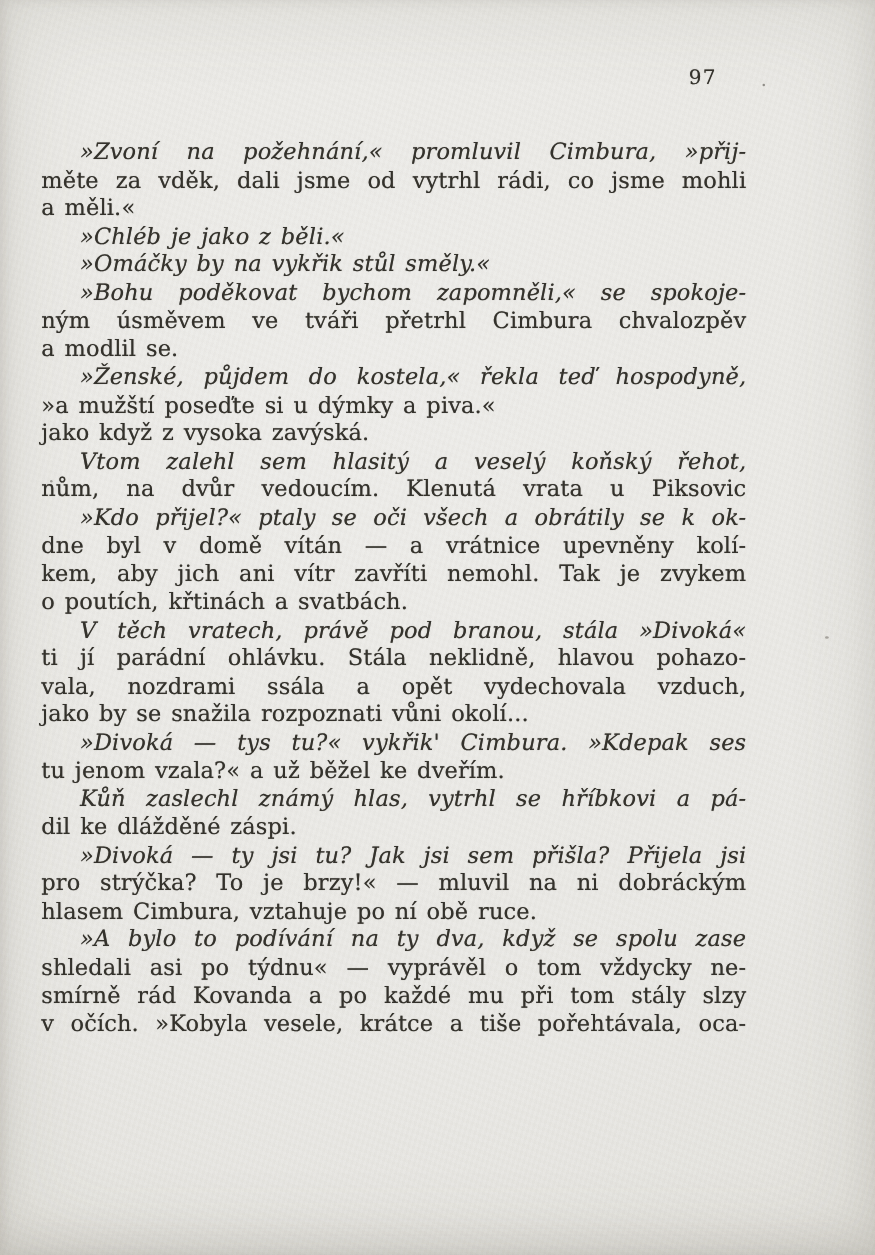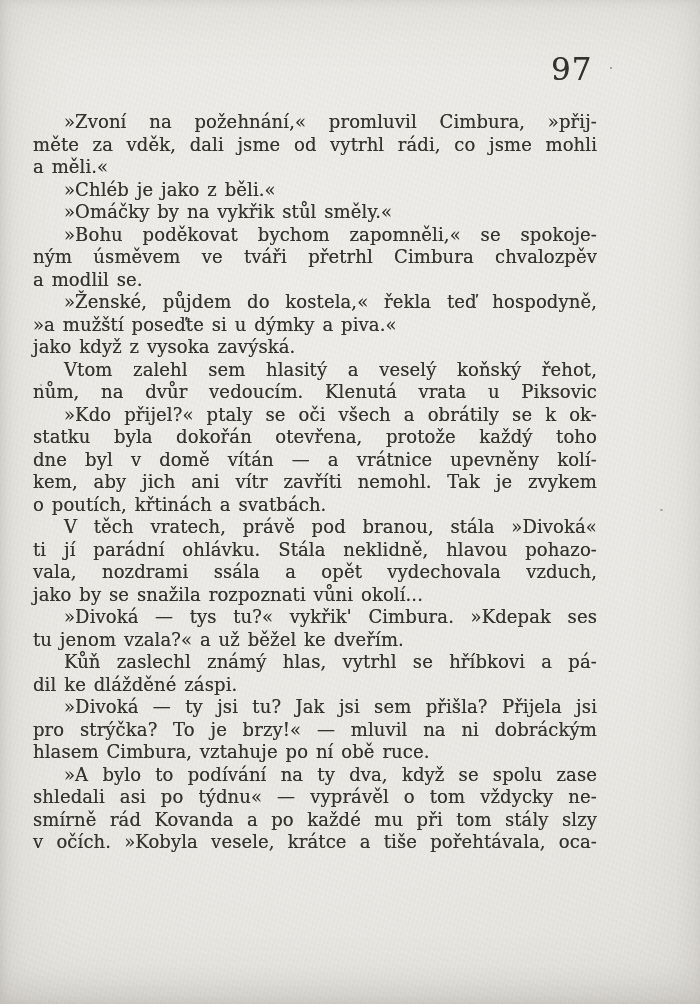--- a/index.html
+++ b/index.html
@@ -29,21 +29,21 @@
         var(--paper-light) 0%, var(--paper) 52%, var(--paper-edge) 100%);
     box-shadow:
       inset 0 0 70px rgba(115,110,95,0.16),
       inset 0 -14px 26px rgba(115,110,95,0.12),
       inset 3px 0 8px rgba(115,110,95,0.10);
   }
   .page-number {
     position: absolute;
     left: 551px;
     top: 54px;
-    font-size: 31px;
+    font-size: 16px;
     line-height: 1;
     color: var(--ink);
     letter-spacing: 1px;
     text-shadow: 0 0 0.6px rgba(50,48,42,0.65);
   }
   .text-block {
     position: absolute;
     left: 33px;
     top: 111px;
     width: 564px;
@@ -57,21 +57,21 @@
     height: 22.5px;
     white-space: normal;
     word-spacing: 2px;
     overflow: visible;
   }
   .line.justify {
     text-align: justify;
     text-align-last: justify;
     word-spacing: normal;
   }
-  .line.indent { padding-left: 31px; }
+  .line.indent { padding-left: 31px; font-style: italic; }
   .speck {
     position: absolute;
     border-radius: 50%;
     background: rgba(70,66,58,0.55);
   }
   .speck.s1 { left: 610px; top: 67px;  width: 2px; height: 2px; }
   .speck.s2 { left: 660px; top: 509px; width: 3px; height: 2px; background: rgba(70,66,58,0.4); }
   .speck.s3 { left: 40px;  top: 384px; width: 2px; height: 2px; background: rgba(70,66,58,0.45); }
 </style>
 </head>
@@ -93,21 +93,20 @@
     <div class="line indent">»Omáčky by na vykřik stůl směly.«</div>
     <div class="line indent justify">»Bohu poděkovat bychom zapomněli,« se spokoje-</div>
     <div class="line justify">ným úsměvem ve tváři přetrhl Cimbura chvalozpěv</div>
     <div class="line">a modlil se.</div>
     <div class="line indent justify">»Ženské, půjdem do kostela,« řekla teď hospodyně,</div>
     <div class="line">»a mužští poseďte si u dýmky a piva.«</div>
     <div class="line">jako když z vysoka zavýská.</div>
     <div class="line indent justify">Vtom zalehl sem hlasitý a veselý koňský řehot,</div>
     <div class="line justify">nům, na dvůr vedoucím. Klenutá vrata u Piksovic</div>
     <div class="line indent justify">»Kdo přijel?« ptaly se oči všech a obrátily se k ok-</div>
-    <div class="line justify">statku byla dokořán otevřena, protože každý toho</div>
     <div class="line justify">dne byl v domě vítán — a vrátnice upevněny kolí-</div>
     <div class="line justify">kem, aby jich ani vítr zavříti nemohl. Tak je zvykem</div>
     <div class="line">o poutích, křtinách a svatbách.</div>
     <div class="line indent justify">V těch vratech, právě pod branou, stála »Divoká«</div>
     <div class="line justify">ti jí parádní ohlávku. Stála neklidně, hlavou pohazo-</div>
     <div class="line justify">vala, nozdrami ssála a opět vydechovala vzduch,</div>
     <div class="line">jako by se snažila rozpoznati vůni okolí...</div>
     <div class="line indent justify">»Divoká — tys tu?« vykřik' Cimbura. »Kdepak ses</div>
     <div class="line">tu jenom vzala?« a už běžel ke dveřím.</div>
     <div class="line indent justify">Kůň zaslechl známý hlas, vytrhl se hříbkovi a pá-</div>

